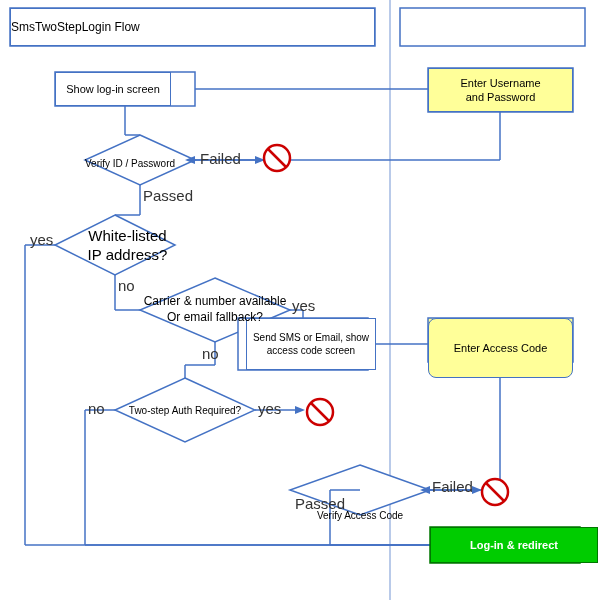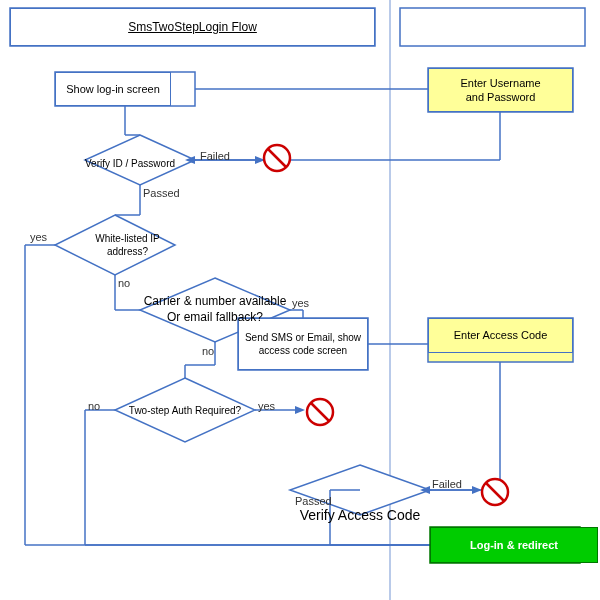--- a/index.html
+++ b/index.html
@@ -54,34 +54,33 @@
 
     .lane-header {
       position: absolute;
       border: 1.5px solid #4472C4;
       background: #fff;
       text-align: center;
       font-size: 12px;
       font-weight: normal;
       display: flex;
       align-items: center;
-      justify-content: center;
-      text-decoration: underline;
+      justify-content: flex-start;
     }
 
     .no-symbol {
       position: absolute;
       display: flex;
       align-items: center;
       justify-content: center;
     }
 
     .label-text {
       position: absolute;
-      font-size: 11px;
+      font-size: 15px;
       color: #333;
     }
   </style>
 </head>
 <body>
 
 <div class="diagram">
 
   <svg class="lines">
 
@@ -192,21 +191,21 @@
   </div>
 
   <div class="no-symbol" style="left:262px;top:143px;width:30px;height:30px;">
     <svg width="30" height="30" viewBox="0 0 30 30">
       <circle cx="15" cy="15" r="13" fill="white" stroke="#CC0000" stroke-width="2.5"></circle>
       <line x1="6" y1="6" x2="24" y2="24" stroke="#CC0000" stroke-width="2.5"></line>
     </svg>
   </div>
 
   <div style="position:absolute;left:55px;top:220px;width:120px;height:50px;display:flex;align-items:center;justify-content:center;z-index:2;pointer-events:none;">
-    <span style="font-size:10px;text-align:center;line-height:1.3;margin-left:25px;">White-listed
+    <span style="font-size:15px;text-align:center;line-height:1.3;margin-left:25px;">White-listed
 IP address?</span>
   </div>
 
   <div class="label-text" style="left:30px;top:231px;">
     <span>yes</span>
   </div>
 
   <div class="label-text" style="left:118px;top:277px;">
     <span>no</span>
   </div>
@@ -218,27 +217,27 @@
   </div>
 
   <div class="label-text" style="left:292px;top:297px;">
     <span>yes</span>
   </div>
 
   <div class="label-text" style="left:202px;top:345px;">
     <span>no</span>
   </div>
 
-  <div class="box" style="left:238px;top:318px;width:130px;height:52px;">
+  <div class="box" style="left:246px;top:318px;width:130px;height:52px;">
     <span style="font-size:10px;text-align:center;line-height:1.3;">Send SMS or Email,
 show access code
 screen</span>
   </div>
 
-  <div class="box yellow" style="left:428px;top:318px;width:145px;height:35px;">
+  <div class="box yellow" style="left:428px;top:318px;width:145px;height:60px;border-radius:8px;">
     <span>Enter Access Code</span>
   </div>
 
   <div style="position:absolute;left:115px;top:383px;width:140px;height:54px;display:flex;align-items:center;justify-content:center;z-index:2;pointer-events:none;">
     <span style="font-size:10px;text-align:left;line-height:1.3;">Two-step
 Auth
 Required?</span>
   </div>
 
   <div class="label-text" style="left:88px;top:400px;">
@@ -250,21 +249,21 @@
   </div>
 
   <div class="no-symbol" style="left:305px;top:397px;width:30px;height:30px;">
     <svg width="30" height="30" viewBox="0 0 30 30">
       <circle cx="15" cy="15" r="13" fill="white" stroke="#CC0000" stroke-width="2.5"></circle>
       <line x1="6" y1="6" x2="24" y2="24" stroke="#CC0000" stroke-width="2.5"></line>
     </svg>
   </div>
 
   <div style="position:absolute;left:290px;top:466px;width:140px;height:50px;display:flex;align-items:center;justify-content:center;z-index:2;pointer-events:none;">
-    <span style="font-size:14px;text-align:center;line-height:1.3;margin-top:48px;">Verify
+    <span style="font-size:10px;text-align:center;line-height:1.3;margin-top:48px;">Verify
 Access Code</span>
   </div>
 
   <div class="label-text" style="left:295px;top:495px;">
     <span>Passed</span>
   </div>
 
   <div class="label-text" style="left:432px;top:478px;">
     <span>Failed</span>
   </div>

